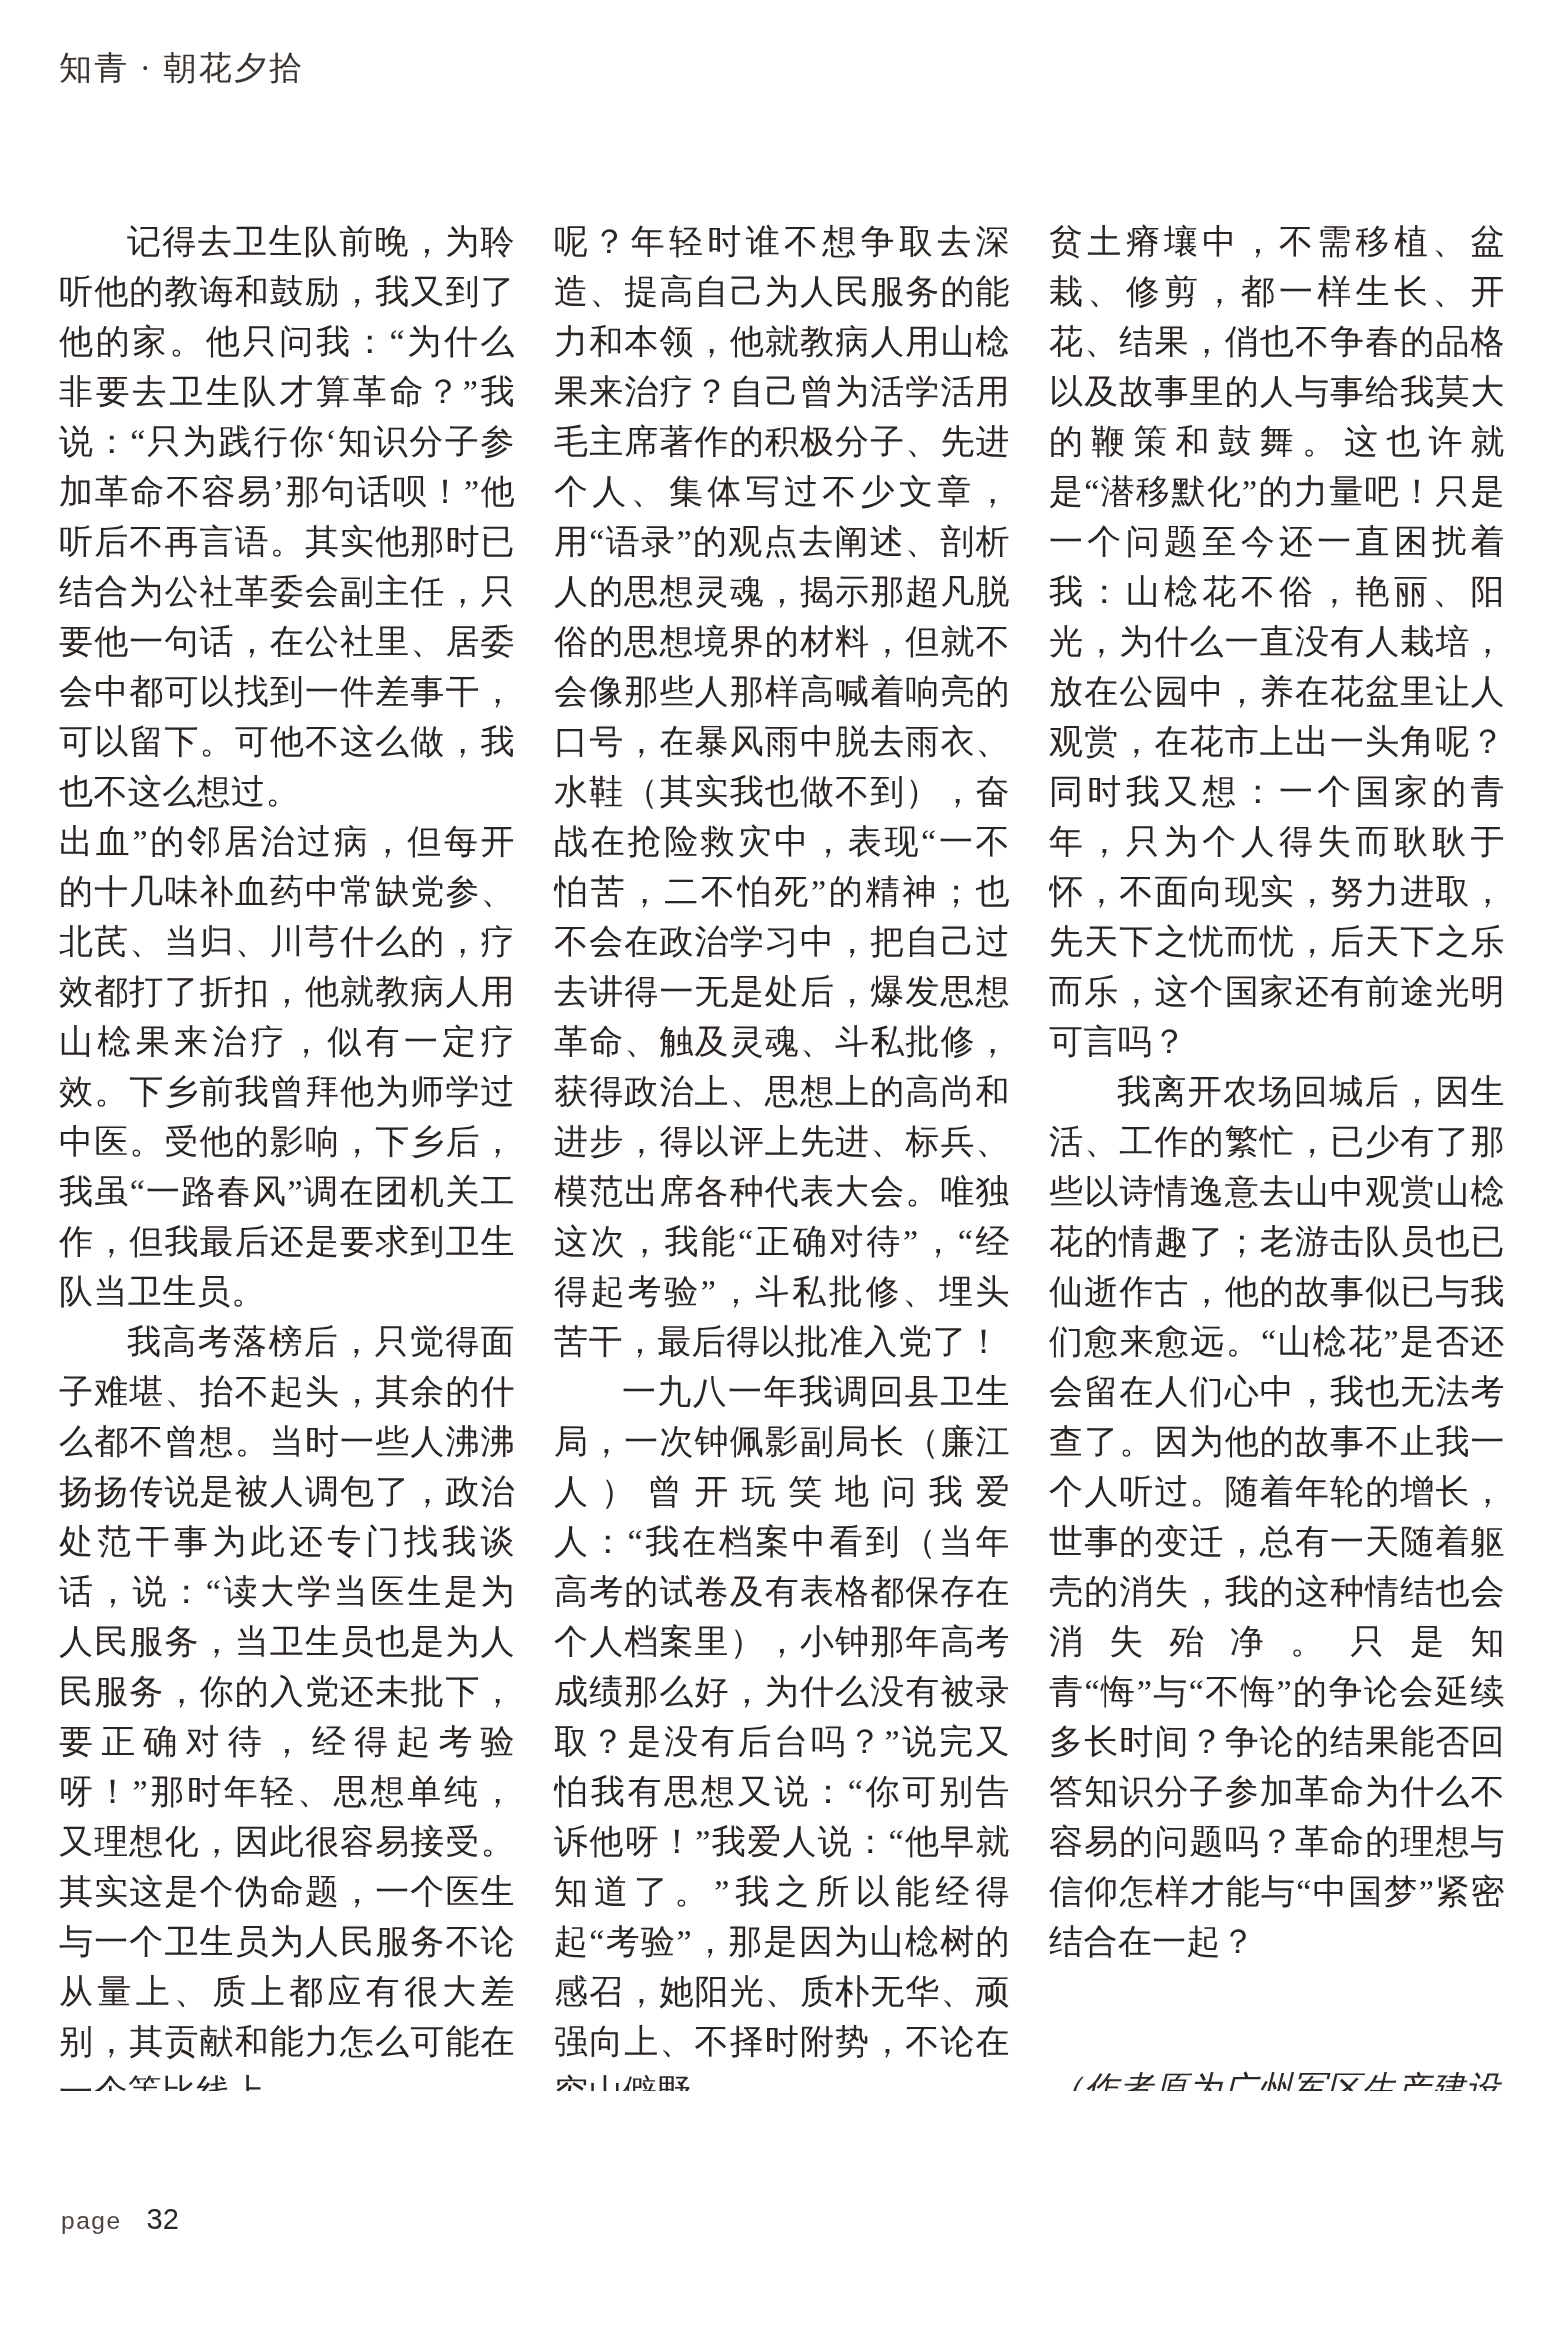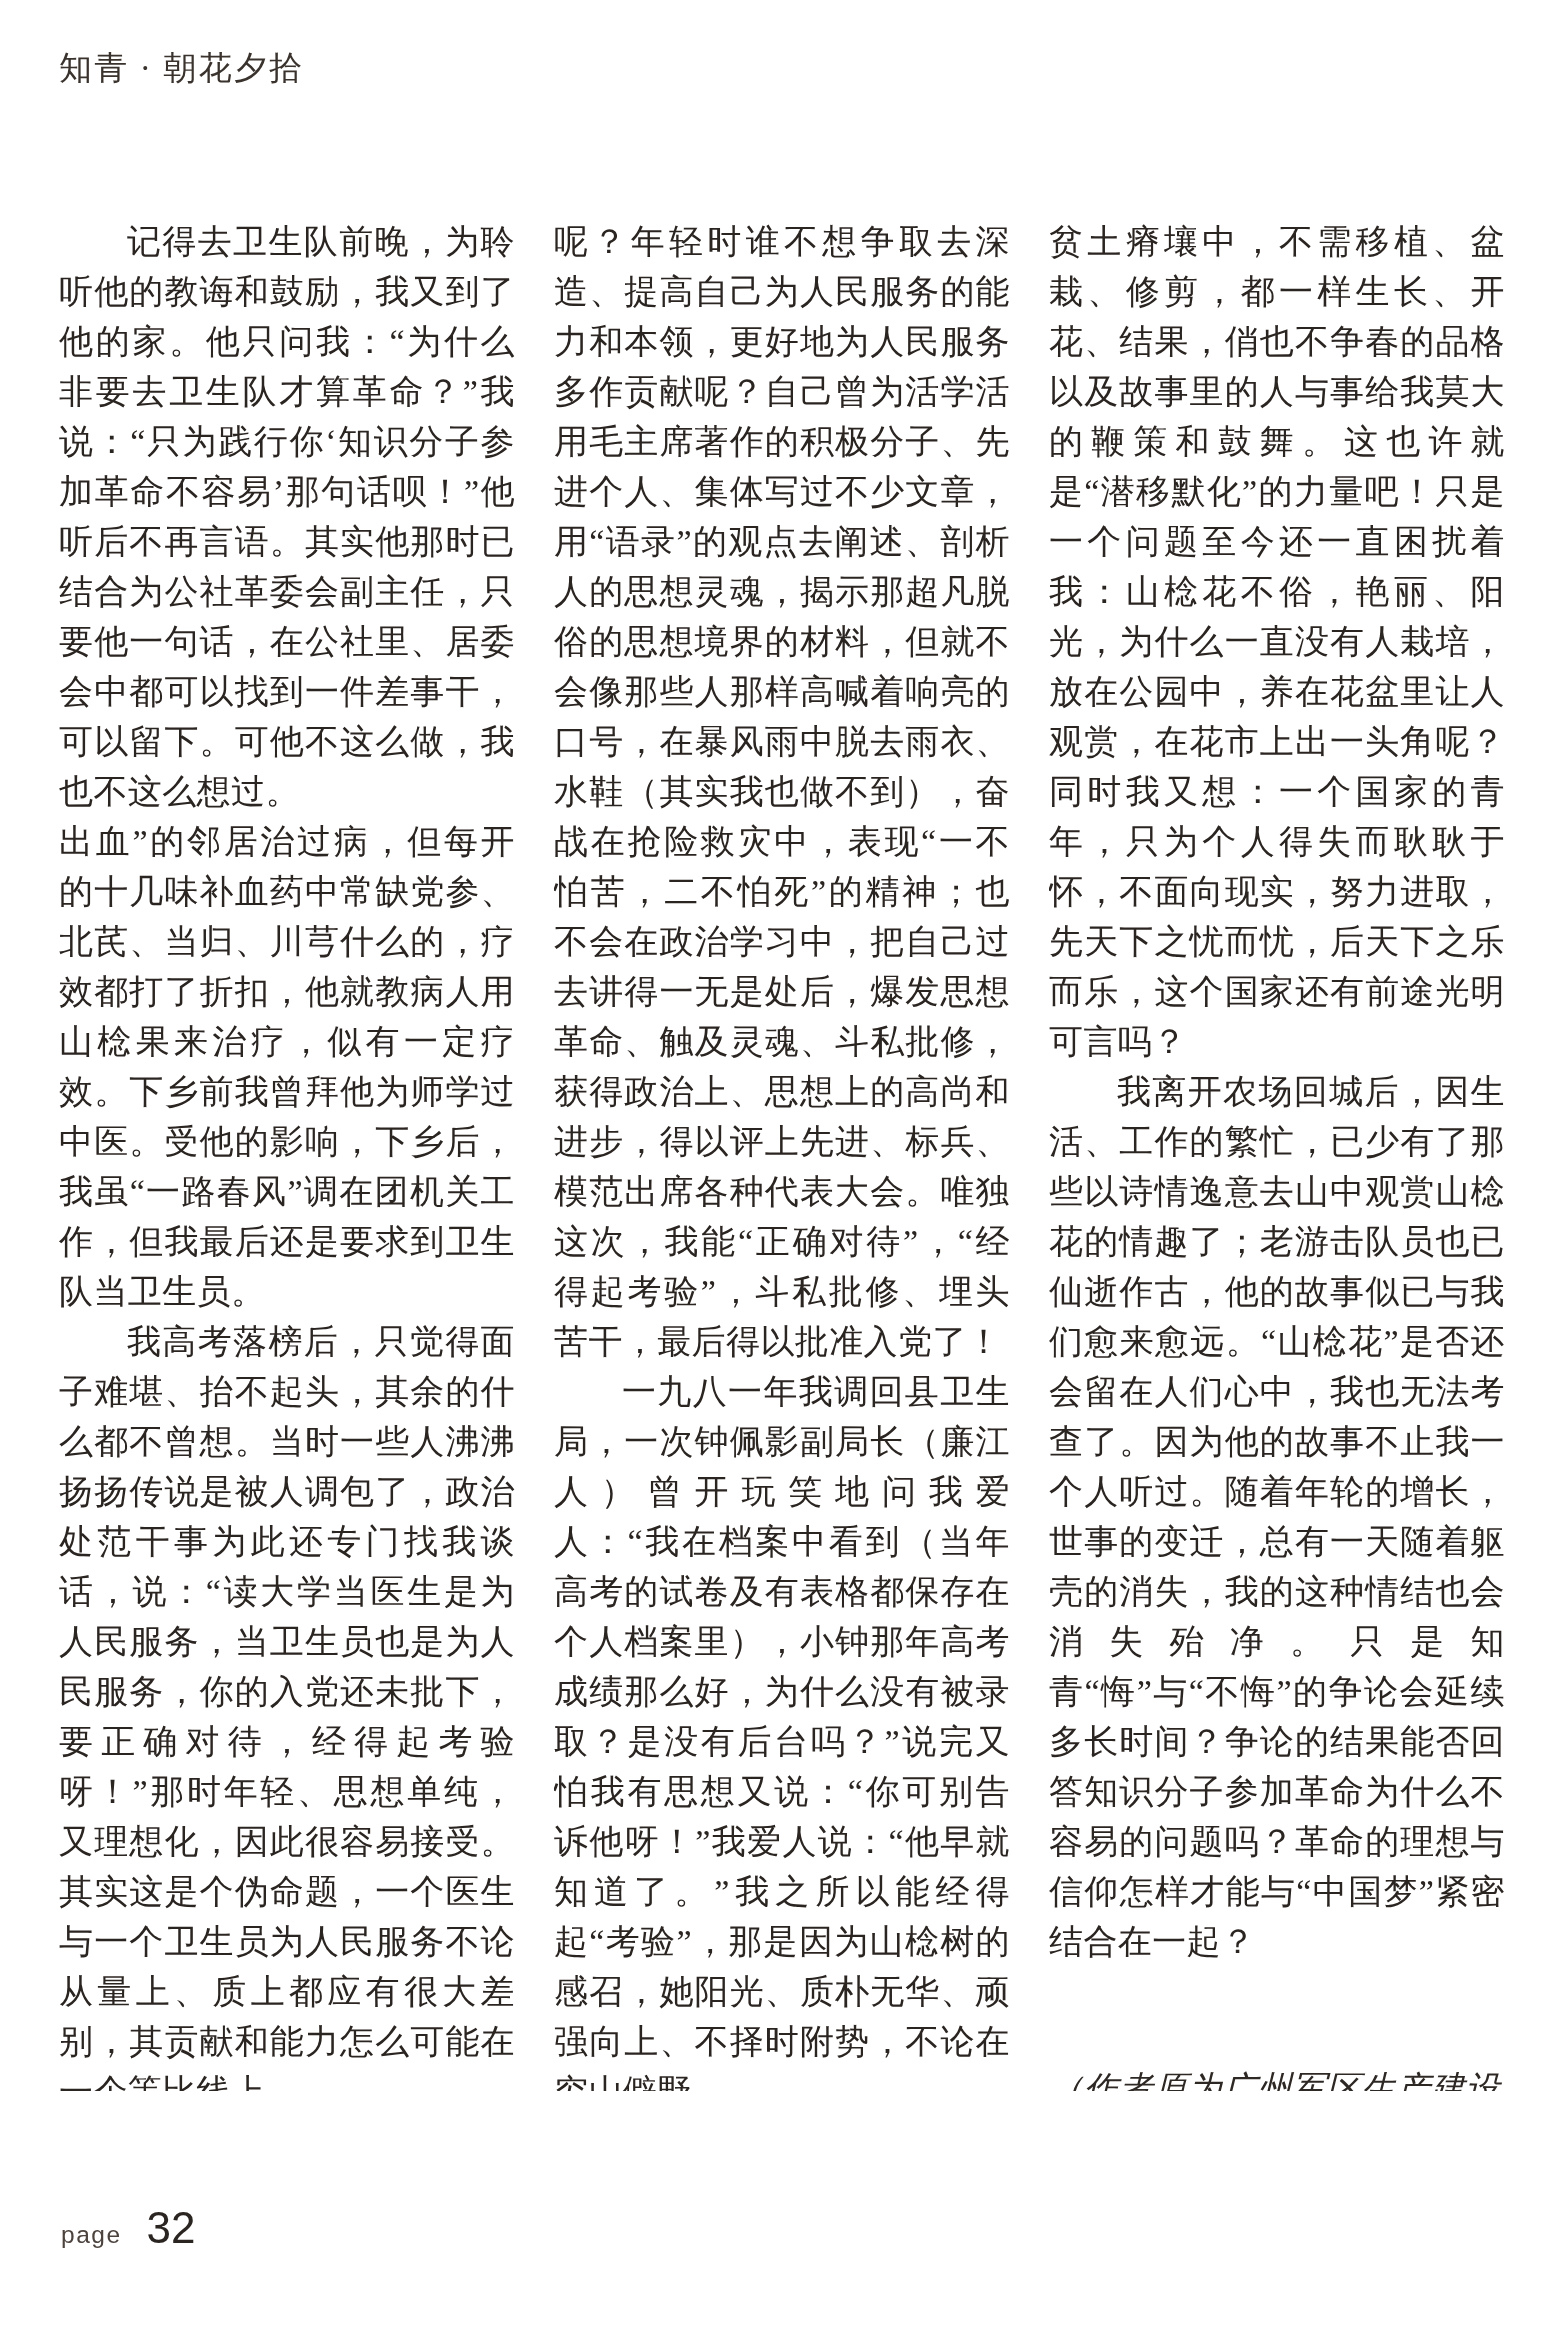--- a/index.html
+++ b/index.html
@@ -70,40 +70,40 @@
   }
   .page-footer .page-word {
     font-family: "Liberation Sans", "DejaVu Sans", sans-serif;
     font-size: 24.5px;
     font-weight: 300;
     color: #4c433e;
     letter-spacing: 1.5px;
   }
   .page-footer .page-num {
     font-family: "Liberation Sans", "DejaVu Sans", sans-serif;
-    font-size: 44px;
+    font-size: 29px;
     font-weight: 500;
     color: #2b2522;
   }
 </style>
 </head>
 <body>
 
 <div class="page">
 
   <div class="page-header">知青 · 朝花夕拾</div>
 
   <div class="columns">
     <div class="col">
         <p class="para indent">记得去卫生队前晚，为聆听他的教诲和鼓励，我又到了他的家。他只问我：“为什么非要去卫生队才算革命？”我说：“只为践行你‘知识分子参加革命不容易’那句话呗！”他听后不再言语。其实他那时已结合为公社革委会副主任，只要他一句话，在公社里、居委会中都可以找到一件差事干，可以留下。可他不这么做，我也不这么想过。</p>
         <p class="para">出血”的邻居治过病，但每开的十几味补血药中常缺党参、北芪、当归、川芎什么的，疗效都打了折扣，他就教病人用山棯果来治疗，似有一定疗效。下乡前我曾拜他为师学过中医。受他的影响，下乡后，我虽“一路春风”调在团机关工作，但我最后还是要求到卫生队当卫生员。</p>
         <p class="para indent">我高考落榜后，只觉得面子难堪、抬不起头，其余的什么都不曾想。当时一些人沸沸扬扬传说是被人调包了，政治处范干事为此还专门找我谈话，说：“读大学当医生是为人民服务，当卫生员也是为人民服务，你的入党还未批下，要正确对待，经得起考验呀！”那时年轻、思想单纯，又理想化，因此很容易接受。其实这是个伪命题，一个医生与一个卫生员为人民服务不论从量上、质上都应有很大差别，其贡献和能力怎么可能在一个等比线上</p>
       </div>
     <div class="col">
-        <p class="para">呢？年轻时谁不想争取去深造、提高自己为人民服务的能力和本领，更好地为人民服务多作贡献呢？自己曾为活学活用毛主席著作的积极分子、先进个人、集体写过不少文章，用“语录”的观点去阐述、剖析人的思想灵魂，揭示那超凡脱俗的思想境界的材料，但就不会像那些人那样高喊着响亮的口号，在暴风雨中脱去雨衣、水鞋（其实我也做不到），奋战在抢险救灾中，表现“一不怕苦，二不怕死”的精神；也不会在政治学习中，把自己过去讲得一无是处后，爆发思想革命、触及灵魂、斗私批修，获得政治上、思想上的高尚和进步，得以评上先进、标兵、模范出席各种代表大会。唯独这次，我能“正确对待”，“经得起考验”，斗私批修、埋头苦干，最后得以批准入党了！</p>
+        <p class="para">呢？年轻时谁不想争取去深造、提高自己为人民服务的能力和本领，他就教病人用山棯果来治疗？自己曾为活学活用毛主席著作的积极分子、先进个人、集体写过不少文章，用“语录”的观点去阐述、剖析人的思想灵魂，揭示那超凡脱俗的思想境界的材料，但就不会像那些人那样高喊着响亮的口号，在暴风雨中脱去雨衣、水鞋（其实我也做不到），奋战在抢险救灾中，表现“一不怕苦，二不怕死”的精神；也不会在政治学习中，把自己过去讲得一无是处后，爆发思想革命、触及灵魂、斗私批修，获得政治上、思想上的高尚和进步，得以评上先进、标兵、模范出席各种代表大会。唯独这次，我能“正确对待”，“经得起考验”，斗私批修、埋头苦干，最后得以批准入党了！</p>
         <p class="para indent">一九八一年我调回县卫生局，一次钟佩影副局长（廉江人）曾开玩笑地问我爱人：“我在档案中看到（当年高考的试卷及有表格都保存在个人档案里），小钟那年高考成绩那么好，为什么没有被录取？是没有后台吗？”说完又怕我有思想又说：“你可别告诉他呀！”我爱人说：“他早就知道了。”我之所以能经得起“考验”，那是因为山棯树的感召，她阳光、质朴无华、顽强向上、不择时附势，不论在穷山僻野、</p>
       </div>
     <div class="col">
         <p class="para">贫土瘠壤中，不需移植、盆栽、修剪，都一样生长、开花、结果，俏也不争春的品格以及故事里的人与事给我莫大的鞭策和鼓舞。这也许就是“潜移默化”的力量吧！只是一个问题至今还一直困扰着我：山棯花不俗，艳丽、阳光，为什么一直没有人栽培，放在公园中，养在花盆里让人观赏，在花市上出一头角呢？同时我又想：一个国家的青年，只为个人得失而耿耿于怀，不面向现实，努力进取，先天下之忧而忧，后天下之乐而乐，这个国家还有前途光明可言吗？</p>
         <p class="para indent">我离开农场回城后，因生活、工作的繁忙，已少有了那些以诗情逸意去山中观赏山棯花的情趣了；老游击队员也已仙逝作古，他的故事似已与我们愈来愈远。“山棯花”是否还会留在人们心中，我也无法考查了。因为他的故事不止我一个人听过。随着年轮的增长，世事的变迁，总有一天随着躯壳的消失，我的这种情结也会消失殆净。只是知青“悔”与“不悔”的争论会延续多长时间？争论的结果能否回答知识分子参加革命为什么不容易的问题吗？革命的理想与信仰怎样才能与“中国梦”紧密结合在一起？</p>
         <p class="para note">（作者原为广州军区生产建设兵团广东湛江徐闻知青）</p>
       </div>
   </div>
 
   <div class="page-footer">

